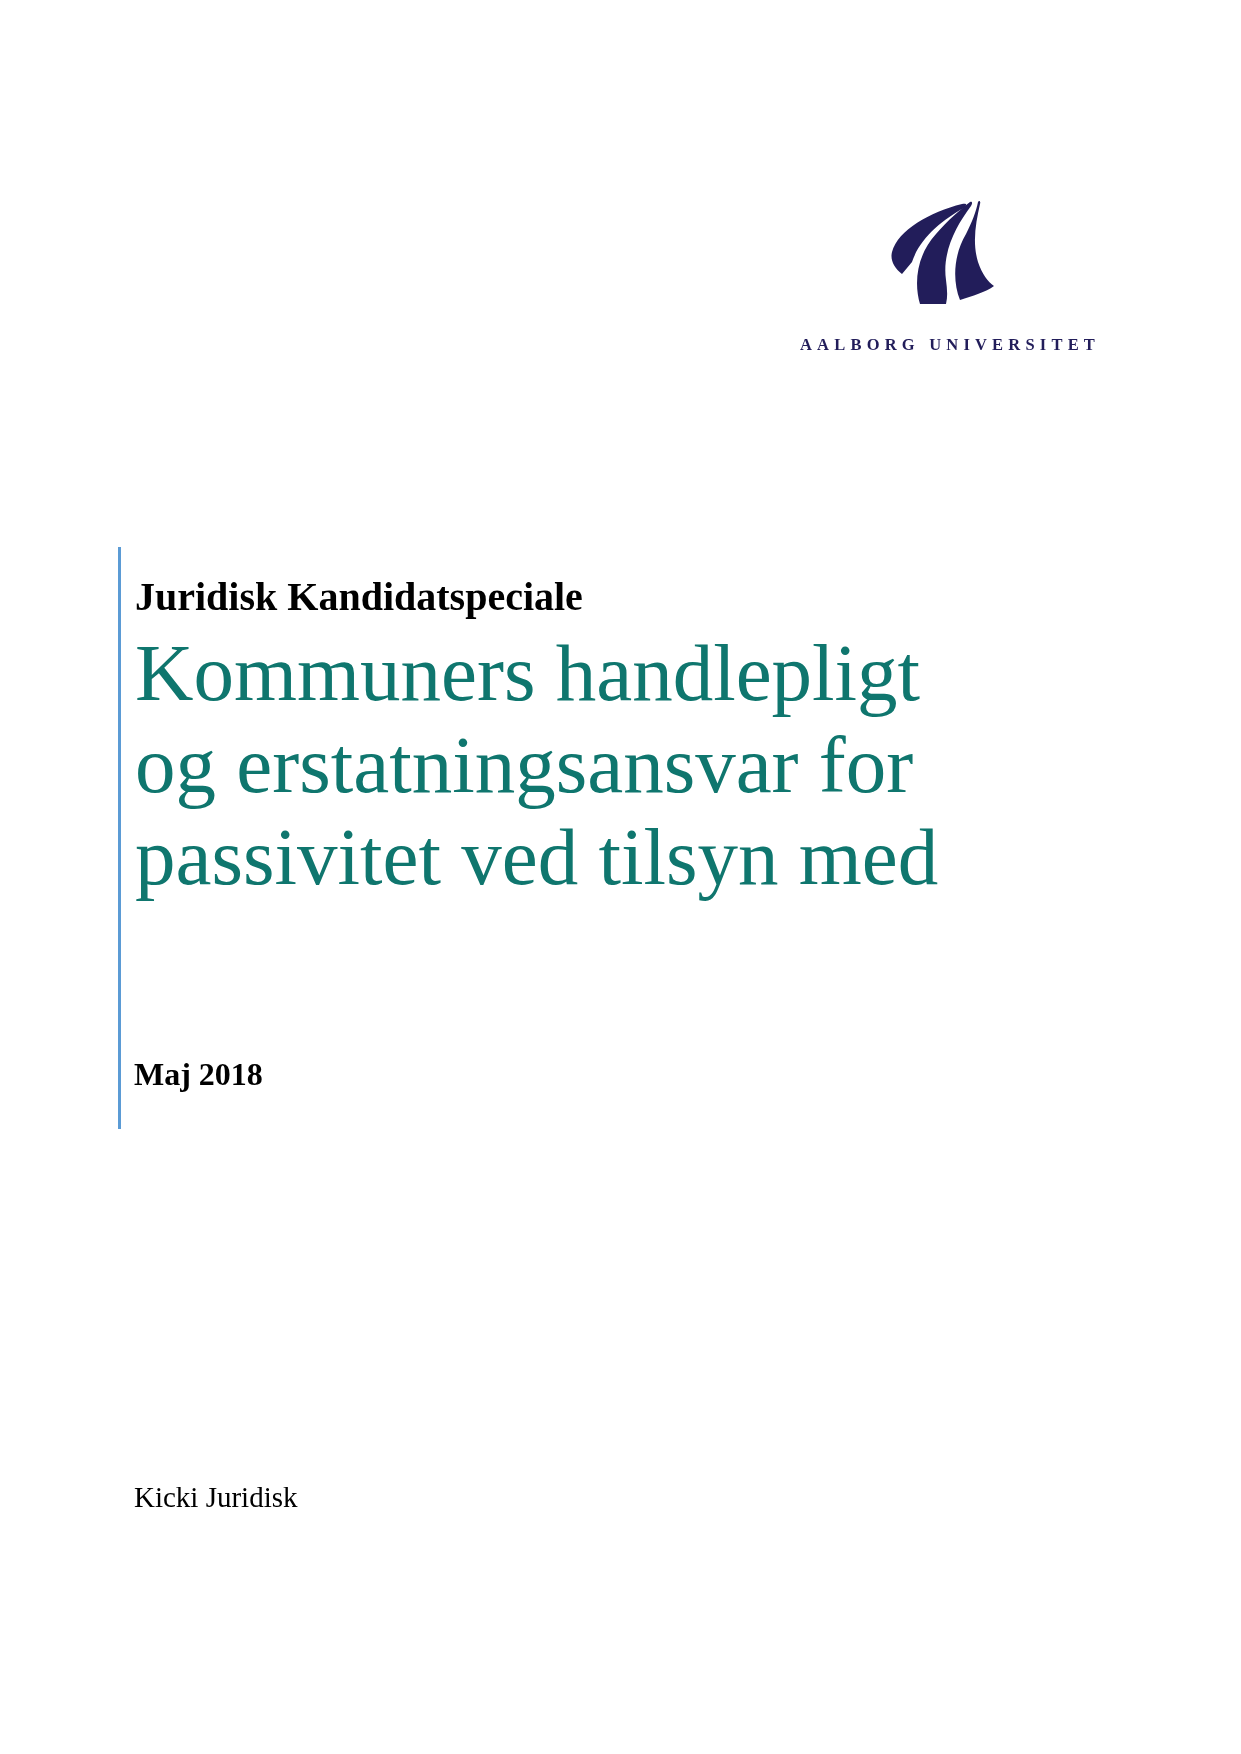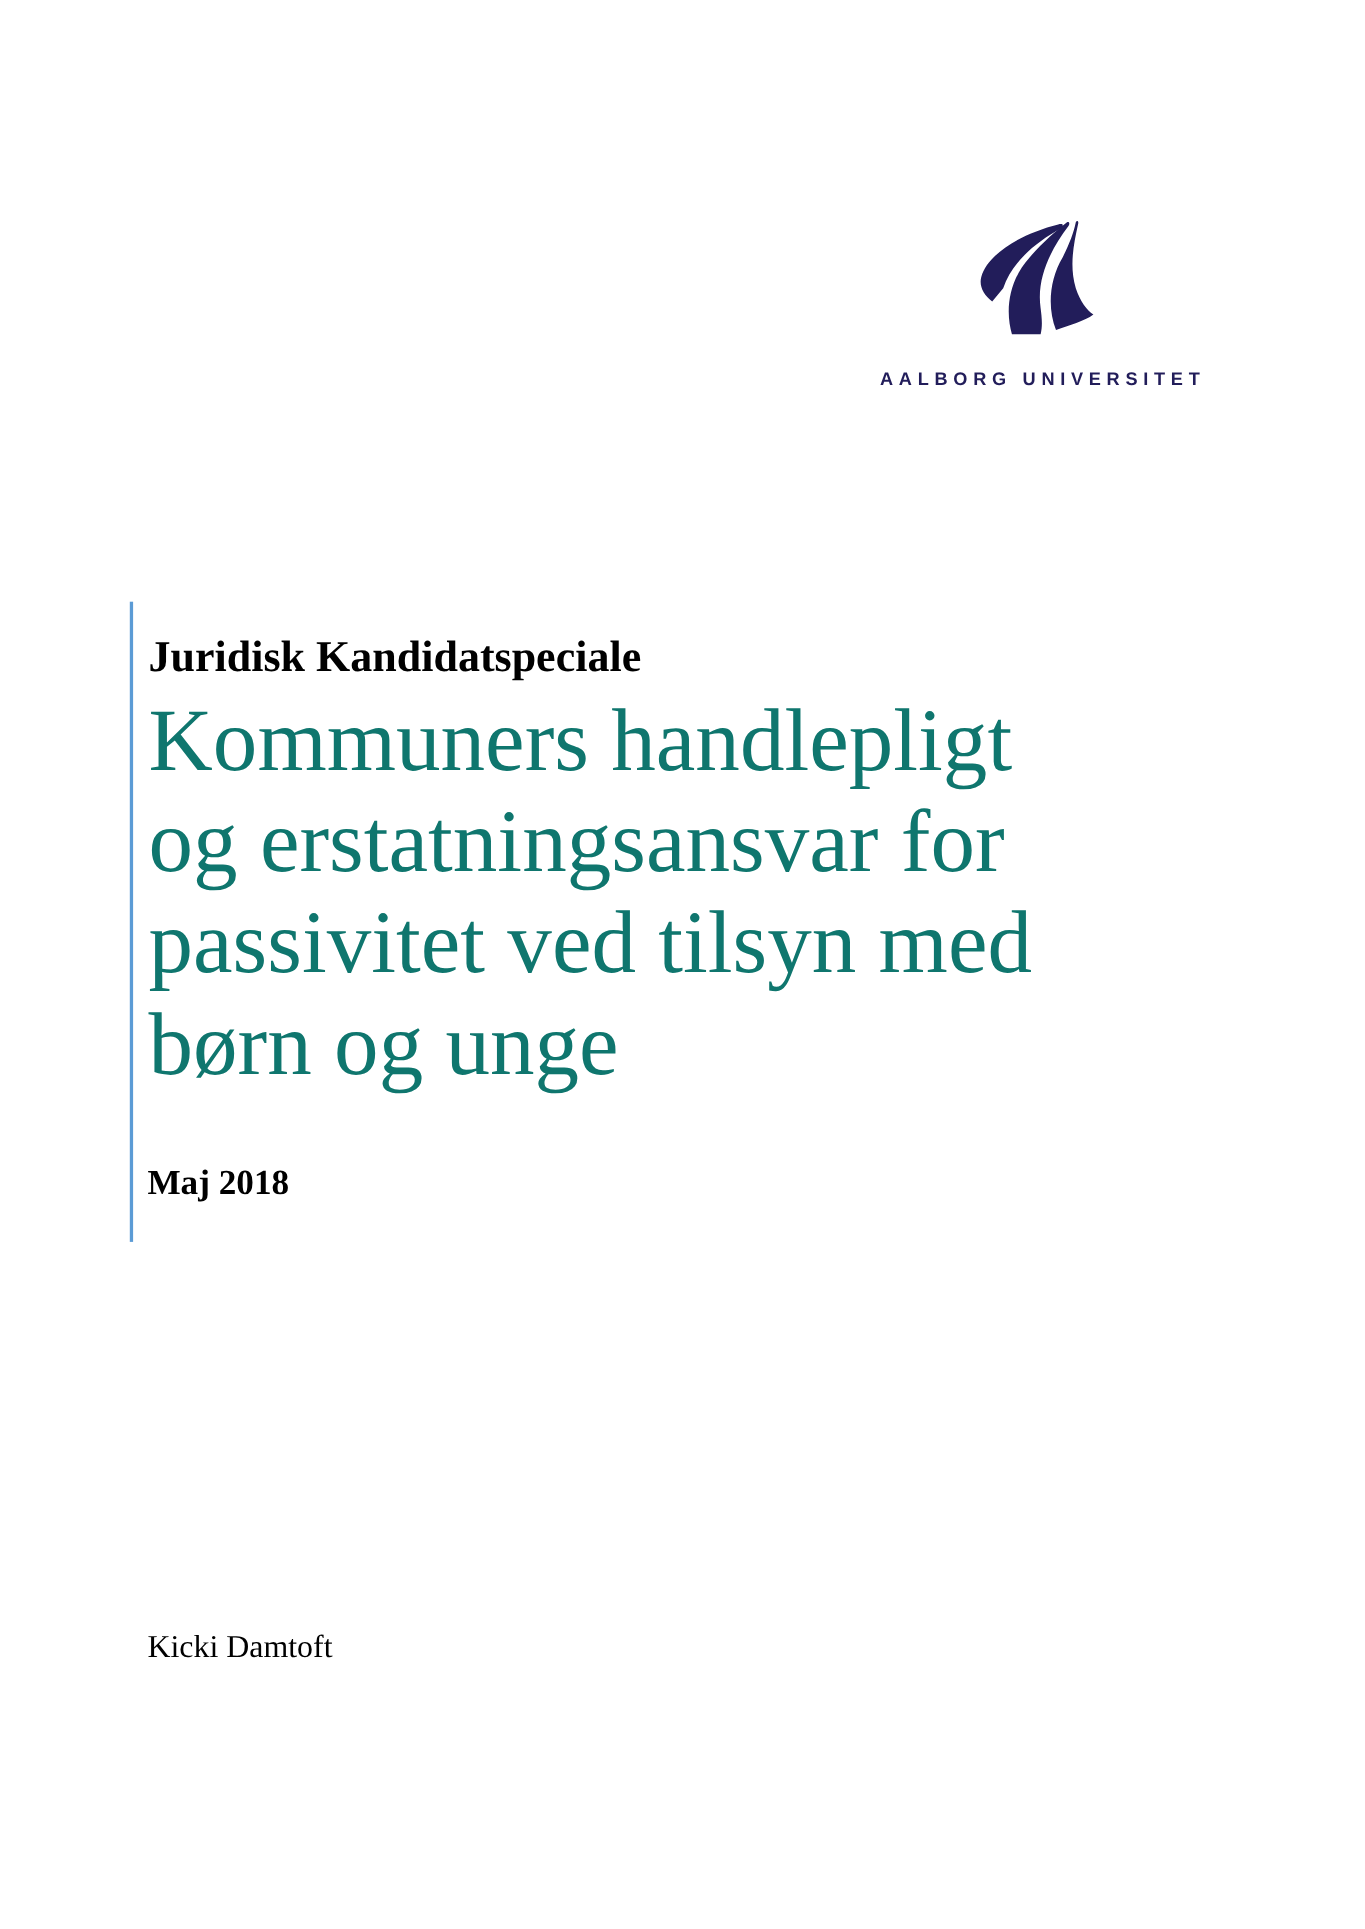--- a/index.html
+++ b/index.html
@@ -26,21 +26,21 @@
       left: 95px;
       top: 4px;
       width: 105px;
       height: 104px;
     }
     .logo-text {
       position: absolute;
       left: 5px;
       top: 139px;
       width: 300px;
-      font-family: Liberation Sans, sans-serif;
+      font-family: Liberation Serif, serif;
       font-weight: bold;
       font-size: 16.5px;
       letter-spacing: 5.2px;
       color: #221d5a;
       white-space: nowrap;
       line-height: 20px;
     }
     .title-block {
       position: absolute;
       left: 118px;
@@ -109,18 +109,17 @@
   </svg>
   <div class="logo-text">AALBORG UNIVERSITET</div>
 </div>
 
 <div class="title-block">
   <div class="subtitle">Juridisk Kandidatspeciale</div>
   <div class="main-title">
     <span class="line">Kommuners handlepligt</span>
     <span class="line">og erstatningsansvar for</span>
     <span class="line">passivitet ved tilsyn med</span>
-    <span class="line">børn og unge</span>
   </div>
   <div class="date">Maj 2018</div>
 </div>
 
-<div class="author">Kicki Damtoft</div>
+<div class="author">Kicki Juridisk</div>
 
 </body></html>

